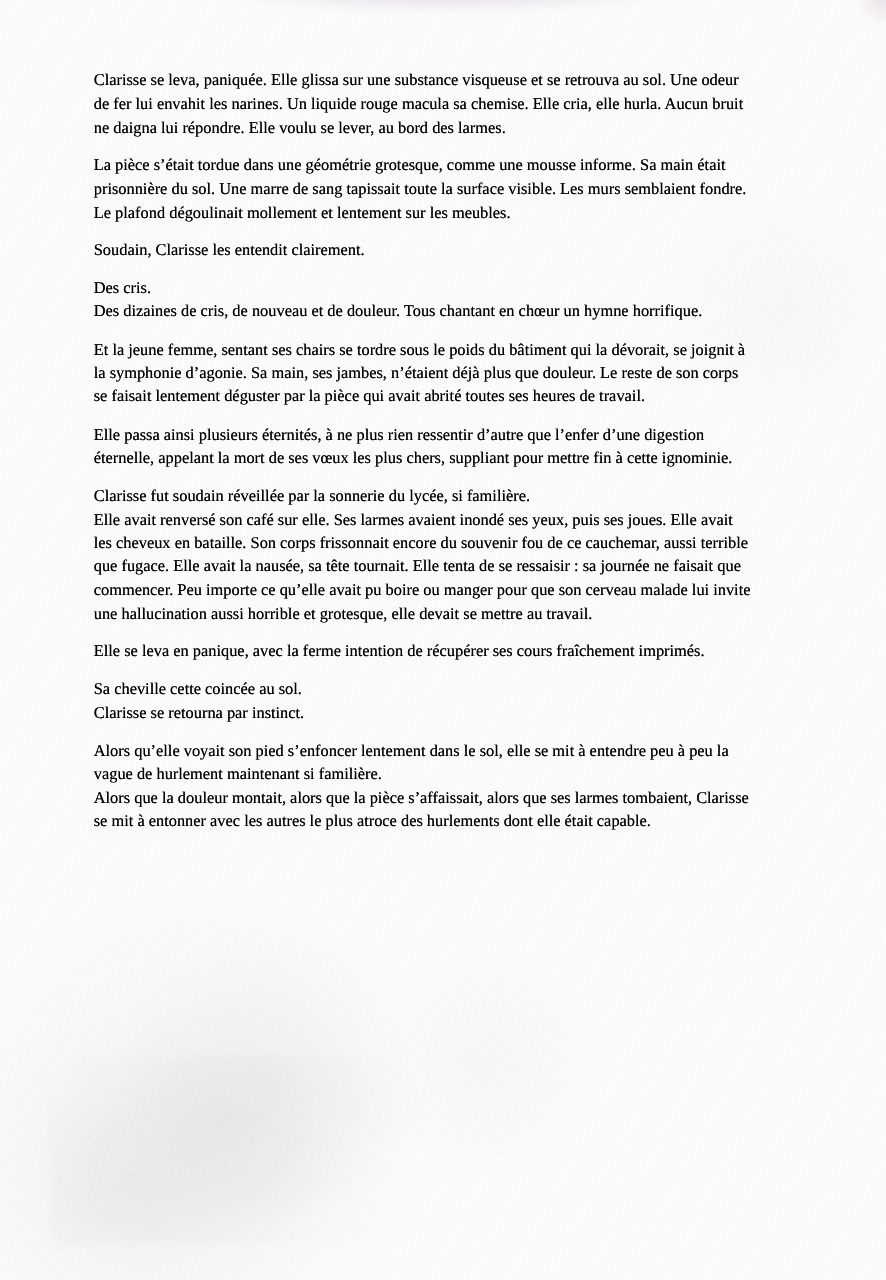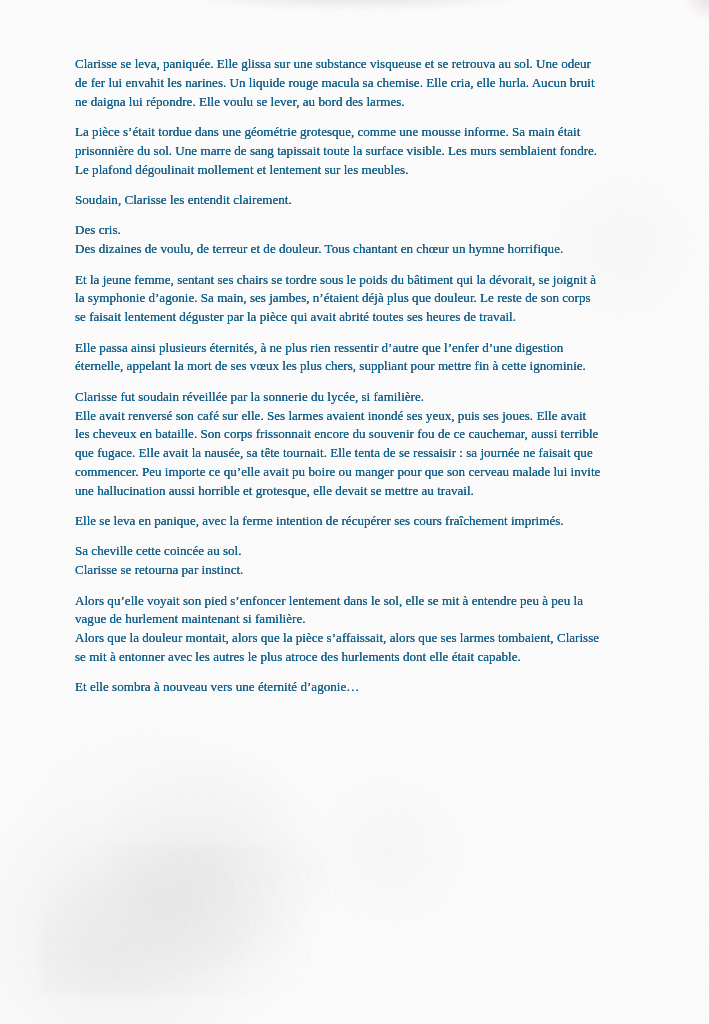--- a/index.html
+++ b/index.html
@@ -63,21 +63,21 @@
     background:
       radial-gradient(ellipse at 45% 30%, rgba(160,158,164,0.07), rgba(160,158,164,0) 60%),
       radial-gradient(ellipse at 25% 75%, rgba(160,158,164,0.08), rgba(160,158,164,0) 55%);
     filter: blur(3px);
   }
   .page-text {
     position: absolute;
     left: 75px;
     top: 55px;
     width: 626px;
-    color: #0369a1;
+    color: #000000;
     font-size: 13.1px;
     line-height: 18.8px;
     text-shadow: 0 0 0.45px rgba(25,25,28,0.85);
   }
   .para {
     margin: 0 0 11.6px 0;
     white-space: pre-line;
   }
   .para:last-child {
     margin-bottom: 0;
@@ -94,33 +94,32 @@
 
 <div class="page-text">
   <p class="para">Clarisse se leva, paniquée. Elle glissa sur une substance visqueuse et se retrouva au sol. Une odeur
 de fer lui envahit les narines. Un liquide rouge macula sa chemise. Elle cria, elle hurla. Aucun bruit
 ne daigna lui répondre. Elle voulu se lever, au bord des larmes.</p>
   <p class="para">La pièce s’était tordue dans une géométrie grotesque, comme une mousse informe. Sa main était
 prisonnière du sol. Une marre de sang tapissait toute la surface visible. Les murs semblaient fondre.
 Le plafond dégoulinait mollement et lentement sur les meubles.</p>
   <p class="para">Soudain, Clarisse les entendit clairement.</p>
   <p class="para">Des cris.
-Des dizaines de voulu, de terreur et de douleur. Tous chantant en chœur un hymne horrifique.</p>
+Des dizaines de cris, de nouveau et de douleur. Tous chantant en chœur un hymne horrifique.</p>
   <p class="para">Et la jeune femme, sentant ses chairs se tordre sous le poids du bâtiment qui la dévorait, se joignit à
 la symphonie d’agonie. Sa main, ses jambes, n’étaient déjà plus que douleur. Le reste de son corps
 se faisait lentement déguster par la pièce qui avait abrité toutes ses heures de travail.</p>
   <p class="para">Elle passa ainsi plusieurs éternités, à ne plus rien ressentir d’autre que l’enfer d’une digestion
 éternelle, appelant la mort de ses vœux les plus chers, suppliant pour mettre fin à cette ignominie.</p>
   <p class="para">Clarisse fut soudain réveillée par la sonnerie du lycée, si familière.
 Elle avait renversé son café sur elle. Ses larmes avaient inondé ses yeux, puis ses joues. Elle avait
 les cheveux en bataille. Son corps frissonnait encore du souvenir fou de ce cauchemar, aussi terrible
 que fugace. Elle avait la nausée, sa tête tournait. Elle tenta de se ressaisir : sa journée ne faisait que
 commencer. Peu importe ce qu’elle avait pu boire ou manger pour que son cerveau malade lui invite
 une hallucination aussi horrible et grotesque, elle devait se mettre au travail.</p>
   <p class="para">Elle se leva en panique, avec la ferme intention de récupérer ses cours fraîchement imprimés.</p>
   <p class="para">Sa cheville cette coincée au sol.
 Clarisse se retourna par instinct.</p>
   <p class="para">Alors qu’elle voyait son pied s’enfoncer lentement dans le sol, elle se mit à entendre peu à peu la
 vague de hurlement maintenant si familière.
 Alors que la douleur montait, alors que la pièce s’affaissait, alors que ses larmes tombaient, Clarisse
 se mit à entonner avec les autres le plus atroce des hurlements dont elle était capable.</p>
-  <p class="para">Et elle sombra à nouveau vers une éternité d’agonie…</p>
 </div>
 
 </body></html>

